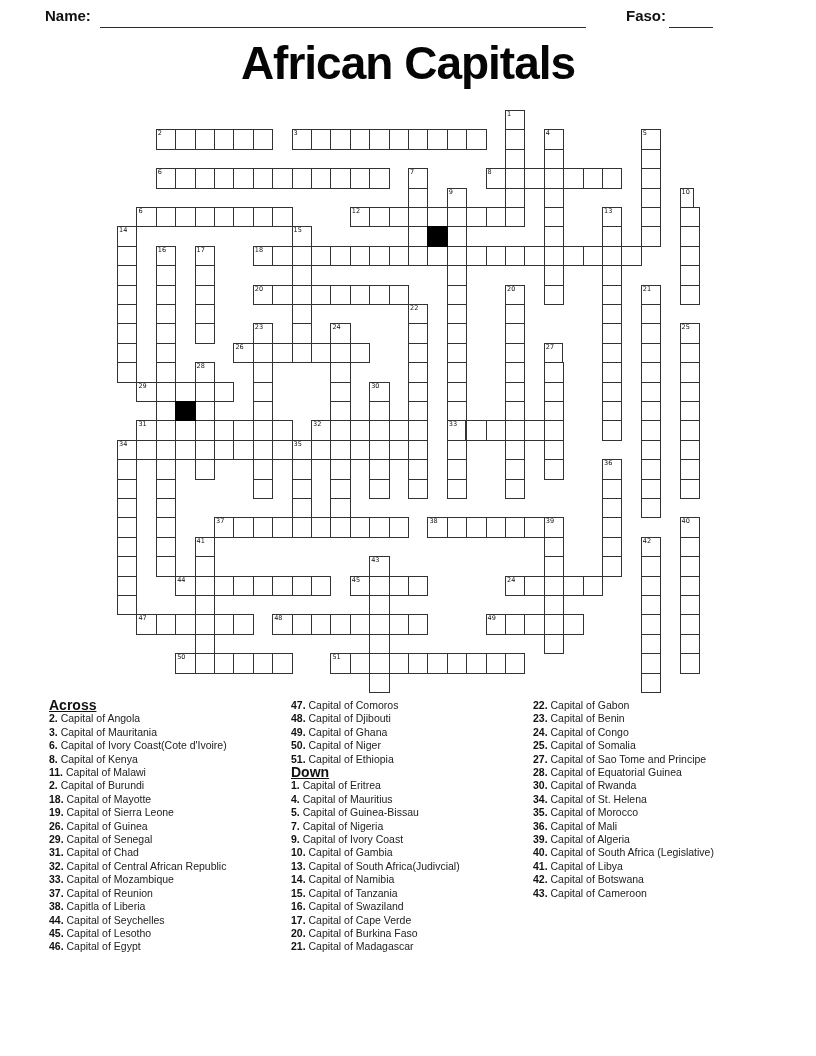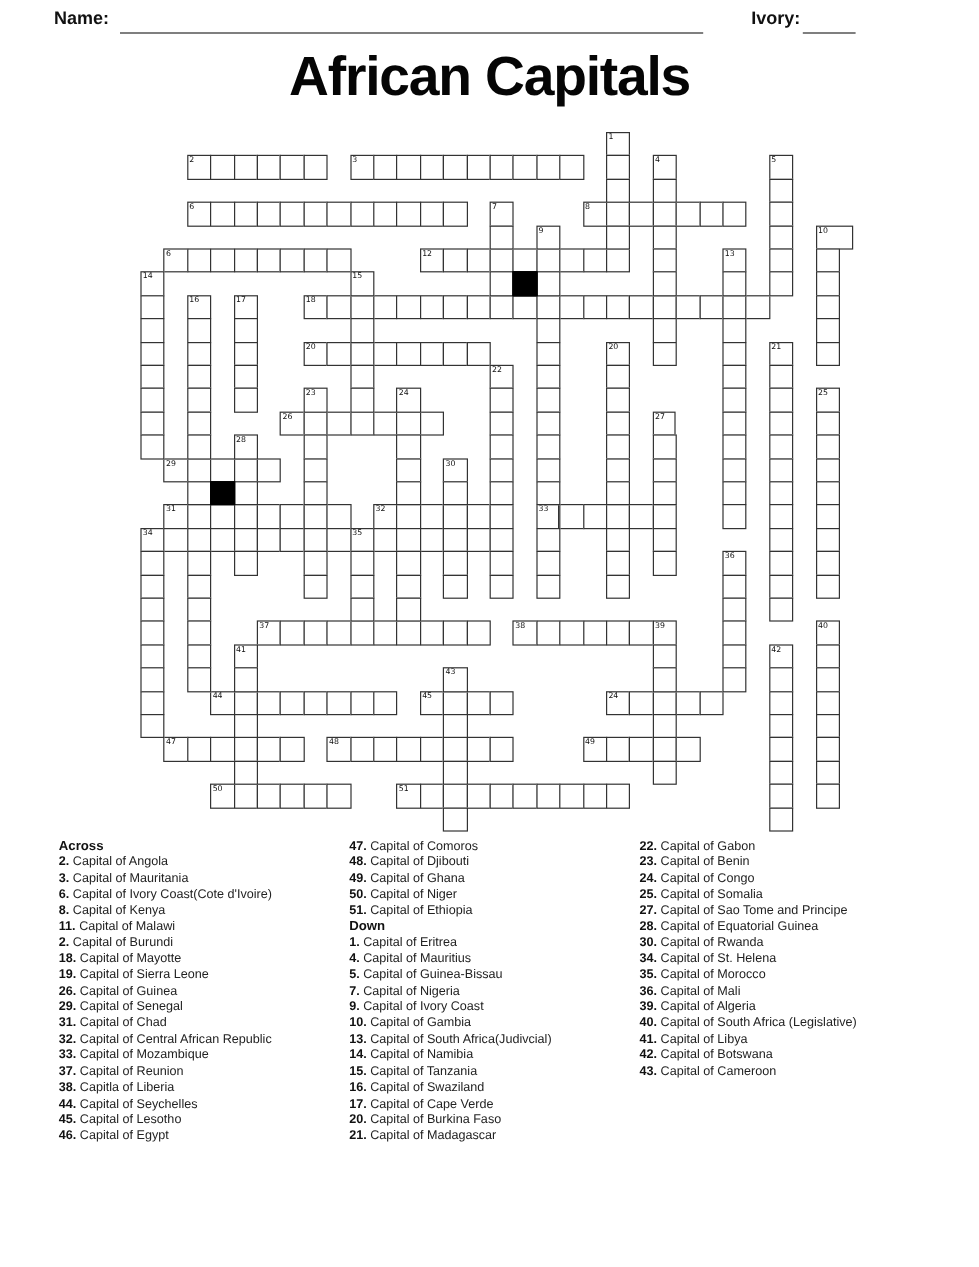--- a/index.html
+++ b/index.html
@@ -20,28 +20,28 @@
     box-sizing:border-box;
   }
   .cell .num{
     position:absolute;top:0px;left:1px;font-size:6.5px;line-height:7px;
     color:#111;font-family:"DejaVu Sans", sans-serif;
   }
   .black{position:absolute;background:#000;box-sizing:border-box;border:1px solid #000;}
   .clue-col{position:absolute;top:699px;width:245px;}
   .clue-line{font-size:10.5px;line-height:13.4px;white-space:nowrap;color:#222;}
   .clue-line b{color:#111;}
-  .clue-head{font-size:11px;line-height:13.4px;font-weight:bold;color:#111;}
+  .clue-head{font-size:14px;line-height:13.4px;font-weight:bold;text-decoration:underline;color:#111;}
 </style>
 </head>
 <body>
 
 <span class="hdr-label" style="left:45px;">Name:</span>
 <div class="hline" style="left:100px;width:486px;"></div>
-<span class="hdr-label" style="left:626px;">Ivory:</span>
+<span class="hdr-label" style="left:626px;">Faso:</span>
 <div class="hline" style="left:669px;width:44px;"></div>
 
 <div id="page-title">African Capitals</div>
 
 <div id="grid">
     <div class="cell" style="left: 155.8px; top: 129.4px; width: 20.4px; height: 20.4px;">
       <span class="num">2</span>
     </div>
     <div class="cell" style="left: 175.2px; top: 129.4px; width: 20.4px; height: 20.4px;"></div>
     <div class="cell" style="left: 194.6px; top: 129.4px; width: 20.4px; height: 20.4px;"></div>
@@ -325,21 +325,21 @@
     <div class="cell" style="left: 446.8px; top: 284.6px; width: 20.4px; height: 20.4px;"></div>
     <div class="cell" style="left: 446.8px; top: 304px; width: 20.4px; height: 20.4px;"></div>
     <div class="cell" style="left: 446.8px; top: 323.4px; width: 20.4px; height: 20.4px;"></div>
     <div class="cell" style="left: 446.8px; top: 342.8px; width: 20.4px; height: 20.4px;"></div>
     <div class="cell" style="left: 446.8px; top: 362.2px; width: 20.4px; height: 20.4px;"></div>
     <div class="cell" style="left: 446.8px; top: 381.6px; width: 20.4px; height: 20.4px;"></div>
     <div class="cell" style="left: 446.8px; top: 401px; width: 20.4px; height: 20.4px;"></div>
     <div class="cell" style="left: 446.8px; top: 439.8px; width: 20.4px; height: 20.4px;"></div>
     <div class="cell" style="left: 446.8px; top: 459.2px; width: 20.4px; height: 20.4px;"></div>
     <div class="cell" style="left: 446.8px; top: 478.6px; width: 20.4px; height: 20.4px;"></div>
-    <div class="cell" style="left: 679.6px; top: 187.6px; width: 31px; height: 20.4px;">
+    <div class="cell" style="left: 679.6px; top: 187.6px; width: 14px; height: 20.4px;">
       <span class="num">10</span>
     </div>
     <div class="cell" style="left: 679.6px; top: 207px; width: 20.4px; height: 20.4px;"></div>
     <div class="cell" style="left: 679.6px; top: 226.4px; width: 20.4px; height: 20.4px;"></div>
     <div class="cell" style="left: 679.6px; top: 245.8px; width: 20.4px; height: 20.4px;"></div>
     <div class="cell" style="left: 679.6px; top: 265.2px; width: 20.4px; height: 20.4px;"></div>
     <div class="cell" style="left: 679.6px; top: 284.6px; width: 20.4px; height: 20.4px;"></div>
     <div class="cell" style="left: 602px; top: 207px; width: 20.4px; height: 20.4px;">
       <span class="num">13</span>
     </div>

